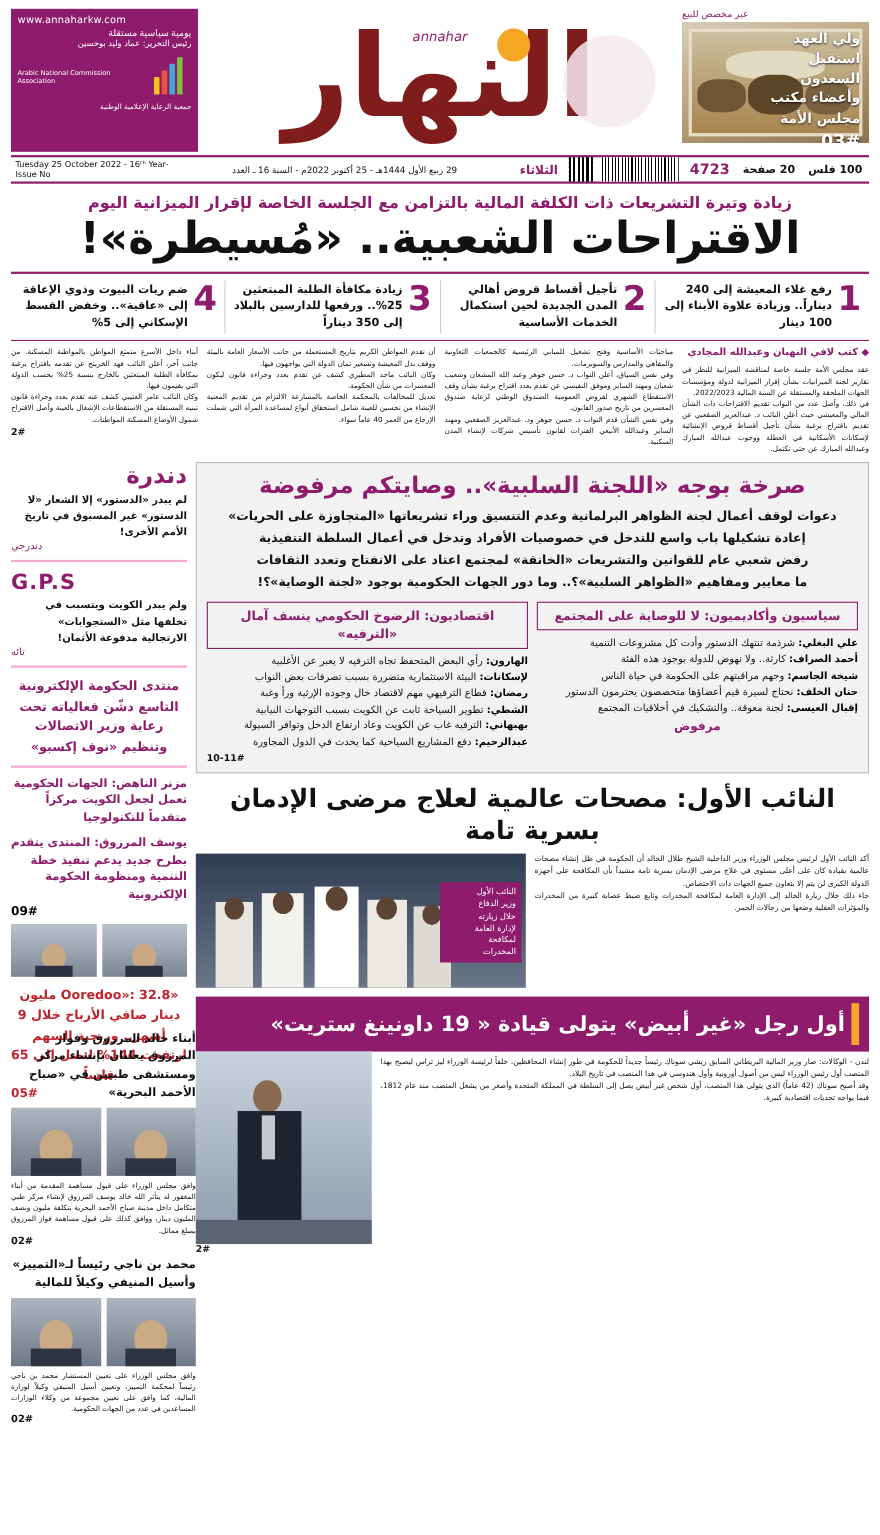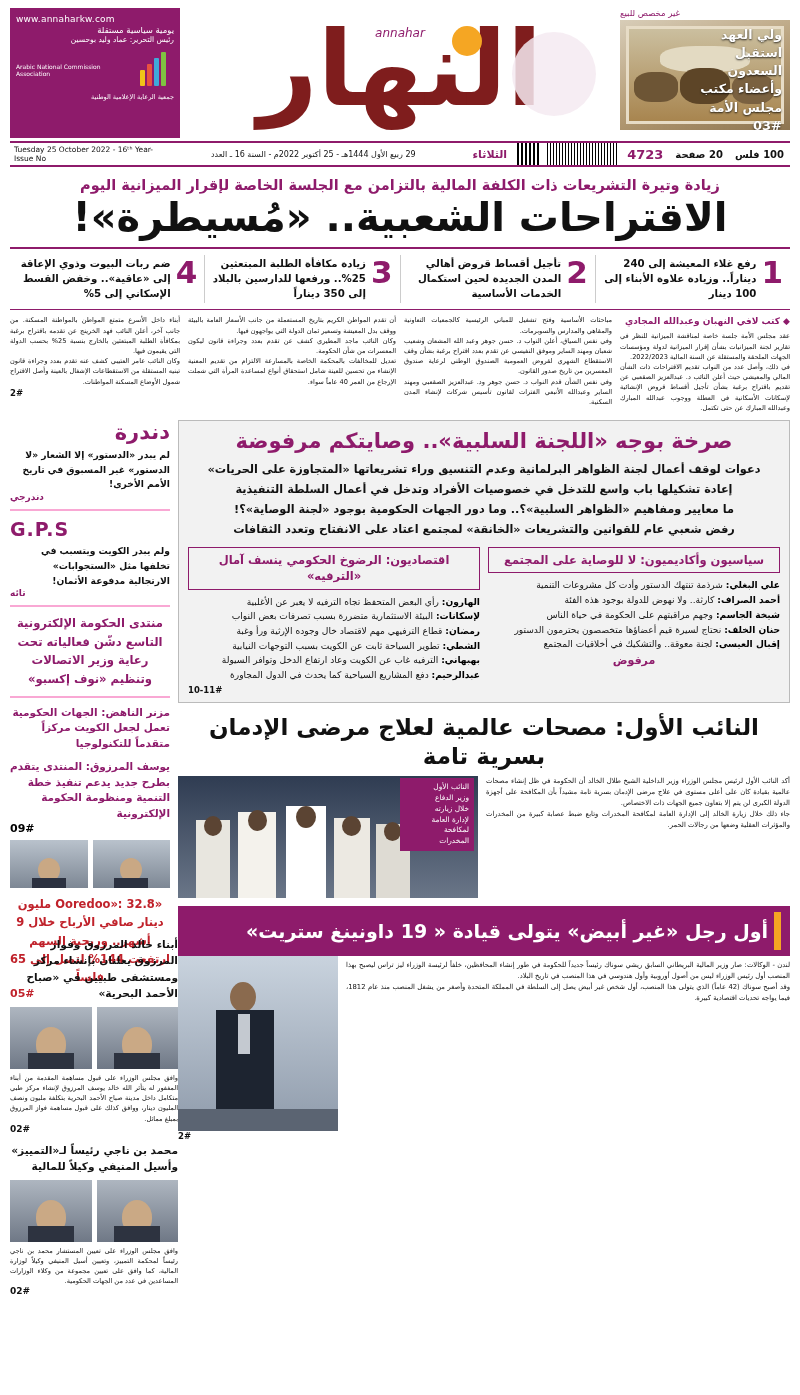--- a/index.html
+++ b/index.html
@@ -13,21 +13,21 @@
   }
   .page { position: relative; width:800px; height:1395px; padding: 8px 10px; }
 
   
   .masthead { display:flex; flex-direction:row-reverse; height:130px; gap:4px; }
   .mast-left-box {
     width: 170px; background:#8e1b6b; color:#fff; position:relative;
     padding:6px 6px 2px 6px; display:flex; flex-direction:column; justify-content:flex-start;
   }
   .mast-site { font-size:9px; text-align:left; letter-spacing:.2px; direction:ltr; }
-  .mast-tag1 { font-size:8.5px; text-align:right; margin-top:1px; }
+  .mast-tag1 { font-size:8.5px; text-align:right; margin-top:1px;font-family:Liberation Serif, serif; }
   .mast-tag2 { font-size:7.5px; text-align:right; }
   .mast-logo-row { display:flex; align-items:center; gap:4px; margin-top:6px; }
   .assoc-logo { width:40px; height:40px; position:relative; }
   .assoc-logo .bar { position:absolute; bottom:4px; width:5px; background:#fff; border-radius:1px; }
   .assoc-logo .b1 { left:4px; height:16px; background:#f0c419;}
   .assoc-logo .b2 { left:11px; height:22px; background:#e8533f;}
   .assoc-logo .b3 { left:18px; height:28px; background:#3fa9d9;}
   .assoc-logo .b4 { left:25px; height:34px; background:#7fc241;}
   .assoc-txt { font-size:6px; line-height:1.25; text-align:left; direction:ltr; }
   .assoc-ar { font-size:6.5px; text-align:right; margin-top:3px; line-height:1.3;}
@@ -43,21 +43,21 @@
   .mast-right-box { width:170px; position:relative; }
   .mast-right-label { font-size:8.5px; color:#8e1b6b; text-align:left; direction:rtl; }
   .mast-photo { margin-top:2px; width:170px; height:110px; position:relative; overflow:hidden; background:linear-gradient(160deg,#d8cdb8,#b49b74 55%,#8d7450); }
   .mast-photo .frame { position:absolute; inset:6px; border:3px solid #e7dcc6; background:linear-gradient(180deg,#cbbf9f,#a8854f); }
   .mast-photo .blob { position:absolute; border-radius:40%; }
   .mp1{ left:14px; top:52px; width:44px; height:30px; background:#6d5535;}
   .mp2{ left:60px; top:48px; width:50px; height:36px; background:#5d4527;}
   .mp3{ left:112px; top:54px; width:42px; height:30px; background:#7a6140;}
   .mp4{ left:40px; top:26px; width:90px; height:26px; background:#e3dac2; border-radius:8px;}
   .mast-overlay { position:absolute; inset:0; padding:6px 8px; color:#fff; font-size:12.5px; font-weight:bold; text-shadow:0 1px 2px rgba(0,0,0,.8); line-height:1.45;}
-  .mast-overlay .pg { font-size:13px; }
+  .mast-overlay .pg { font-size:16px; }
 
   
   .dateline { display:flex; align-items:center; height:26px; border-top:2px solid #8e1b6b; border-bottom:2px solid #8e1b6b; margin-top:3px; }
   .dl-left { direction:ltr; font-size:7.5px; padding:0 4px; width:150px;}
   .dl-ar { font-size:8px; flex:1; text-align:center; }
   .dl-day { font-size:11px; font-weight:bold; color:#8e1b6b; padding:0 6px;}
   .dl-qr { width:22px; height:22px; background:
      repeating-linear-gradient(90deg,#000 0 2px,#fff 2px 4px),
      repeating-linear-gradient(0deg,#000 0 2px,transparent 2px 4px); margin:0 4px;}
   .dl-barcode { width:70px; height:22px; background:repeating-linear-gradient(90deg,#000 0 1px,#fff 1px 3px, #000 3px 4px, #fff 4px 6px); margin:0 4px;}
@@ -99,37 +99,37 @@
   .tb-list { font-size:9.1px; line-height:1.62; margin-top:5px; }
   .tb-list b { color:#000; }
   .rejected { text-align:center; font-size:11px; font-weight:bold; color:#8e1b6b; }
 
   
   .story2-head { text-align:center; font-size:23px; font-weight:bold; line-height:1.25; margin:10px 0 6px; }
   .story2-wrap { display:flex; gap:8px; }
   .story2-photo { width:300px; height:122px; position:relative; background:linear-gradient(180deg,#2f3c52,#6a7688); overflow:hidden;}
   .fig { position:absolute; bottom:0; background:#f3f3ef; }
   .head-d { position:absolute; border-radius:50%; background:#5b4433; }
-  .callout { position:absolute; right:4px; top:2px; width:74px; background:#8e1b6b; color:#fff; font-size:7.4px; line-height:1.45; padding:4px 5px; }
+  .callout { position:absolute; right:4px; top:26px; width:74px; background:#8e1b6b; color:#fff; font-size:7.4px; line-height:1.45; padding:4px 5px; }
   .story2-text { flex:1; font-size:6.8px; line-height:1.6; text-align:justify;}
 
   
   .band { background:#8e1b6b; color:#fff; padding:6px 9px; display:flex; align-items:center; gap:6px; }
   .band-bar { width:7px; height:38px; background:#f5a623;}
   .band-title { font-size:19px; font-weight:bold; line-height:1.3; }
   .story3-wrap { display:flex; gap:8px; margin-top:0; }
   .story3-photo { width:160px; height:175px; background:linear-gradient(180deg,#c9d3de,#8f9bab); position:relative; overflow:hidden;}
   .story3-text { flex:1; font-size:6.8px; line-height:1.6; text-align:justify; padding-top:4px;}
 
   
   .side-box { border-bottom:2px solid #f9a8d4; padding-bottom:7px; margin-bottom:7px; }
   .side-title { font-size:21px; font-weight:bold; color:#8e1b6b; }
   .side-title.gps { font-size:19px; letter-spacing:1px; direction:ltr; }
   .side-text { font-size:9.2px; line-height:1.6; margin-top:4px; font-weight:bold;}
-  .side-sign { font-size:9px; color:#8e1b6b; text-align:left; font-weight:bold;}
+  .side-sign { font-size:9px; color:#8e1b6b; text-align:left; font-weight:normal;}
   .side-promo { font-size:11.6px; font-weight:bold; color:#8e1b6b; line-height:1.6; text-align:center; }
   .side-item { margin-top:7px; }
   .side-item .h { font-size:10.5px; font-weight:bold; color:#8e1b6b; line-height:1.5;}
   .side-pg { font-size:11px; font-weight:bold; direction:ltr; text-align:left; color:#000; }
   .side-photos { display:flex; gap:5px; margin-top:5px;}
   .side-photo { flex:1; height:48px; background:linear-gradient(180deg,#b9c2cc,#7d8794); position:relative;}
   .side-red { color:#c0222b; font-weight:bold; font-size:11.5px; line-height:1.6; text-align:center;}
 
   
   .small-col { width:168px; }
@@ -252,22 +252,22 @@
 
   <div class="body-grid">
 
     <div class="col-main">
 
       <div class="box-shout">
         <div class="shout-title">صرخة بوجه «اللجنة السلبية».. وصايتكم مرفوضة</div>
         <div class="shout-lines">
           <div>دعوات لوقف أعمال لجنة الظواهر البرلمانية وعدم التنسيق وراء تشريعاتها «المتجاوزة على الحريات»</div>
           <div>إعادة تشكيلها باب واسع للتدخل في خصوصيات الأفراد وتدخل في أعمال السلطة التنفيذية</div>
+          <div>رفض شعبي عام للقوانين والتشريعات «الخانقة» لمجتمع اعتاد على الانفتاح وتعدد الثقافات</div>
           <div>ما معايير ومفاهيم «الظواهر السلبية»؟.. وما دور الجهات الحكومية بوجود «لجنة الوصاية»؟!</div>
-          <div>رفض شعبي عام للقوانين والتشريعات «الخانقة» لمجتمع اعتاد على الانفتاح وتعدد الثقافات</div>
         </div>
 
         <div class="two-boxes">
           <div class="tb">
             <div class="tb-head">سياسيون وأكاديميون: لا للوصاية على المجتمع</div>
             <div class="tb-list">
               <div><b>علي البغلي:</b> شرذمة تنتهك الدستور وأدت كل مشروعات التنمية</div>
               <div><b>أحمد الصراف:</b> كارثة.. ولا نهوض للدولة بوجود هذه الفئة</div>
               <div><b>شيخة الجاسم:</b> وجهم مراقبتهم على الحكومة في حياة الناس</div>
               <div><b>حنان الخلف:</b> نحتاج لسيرة قيم أعضاؤها متخصصون يحترمون الدستور</div>

